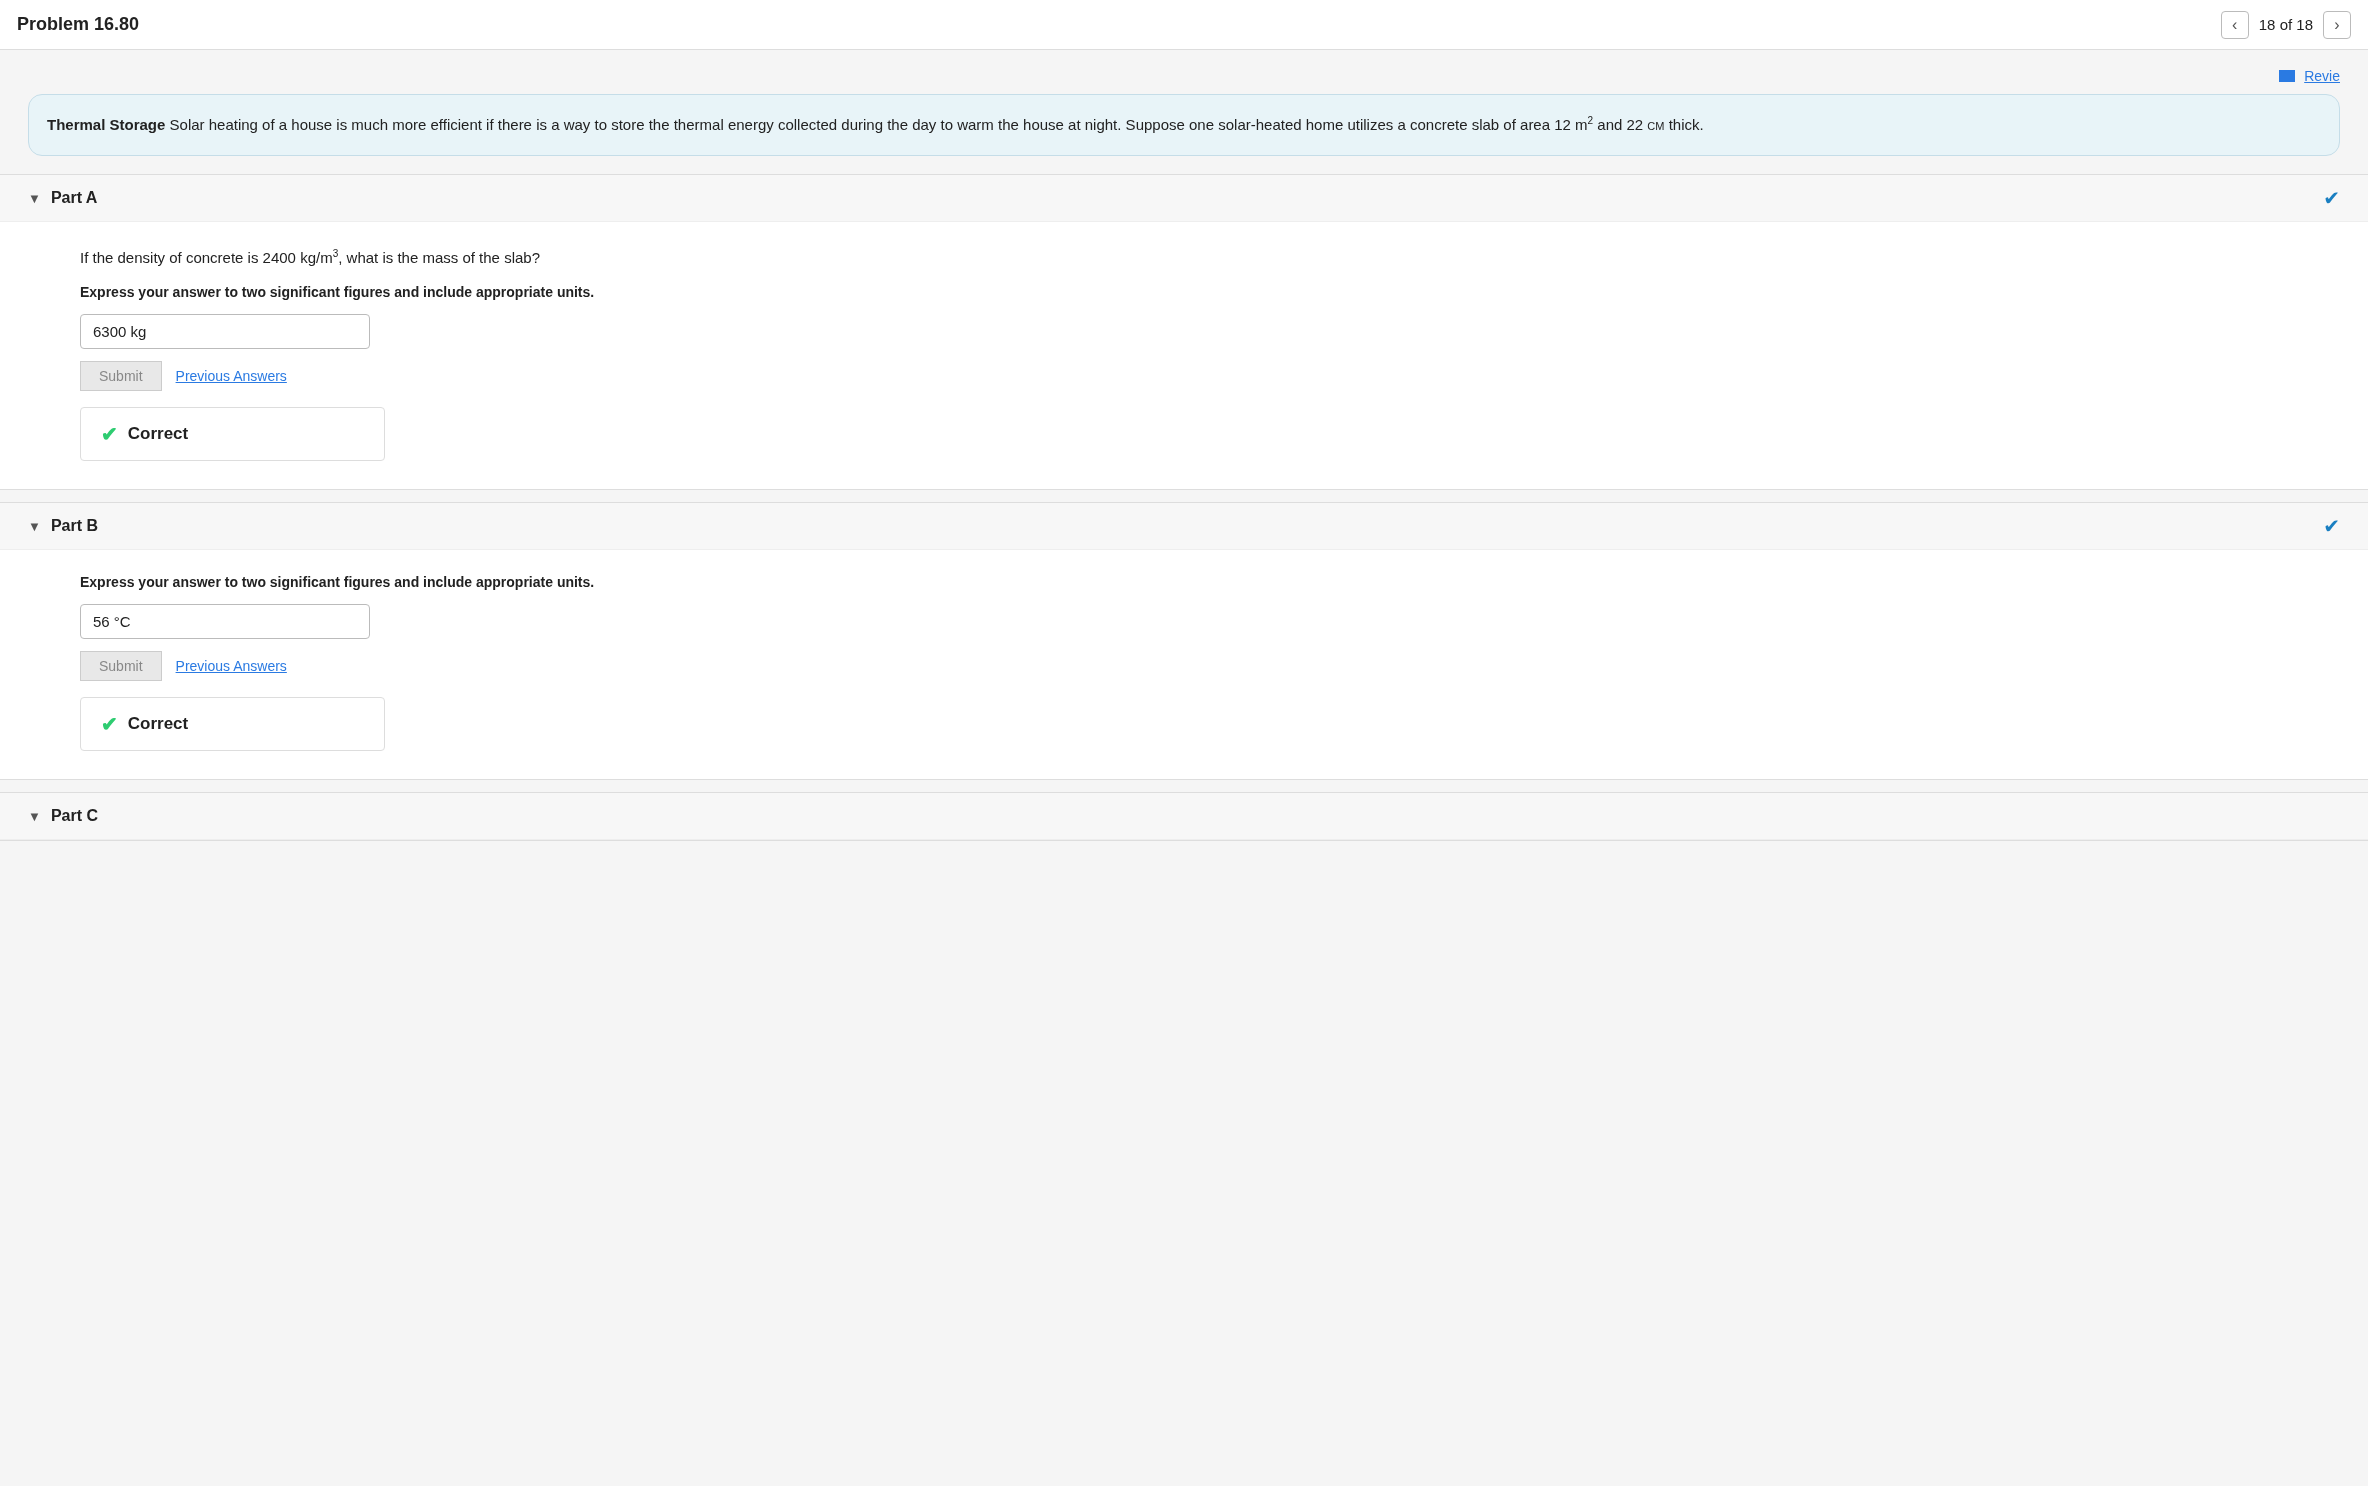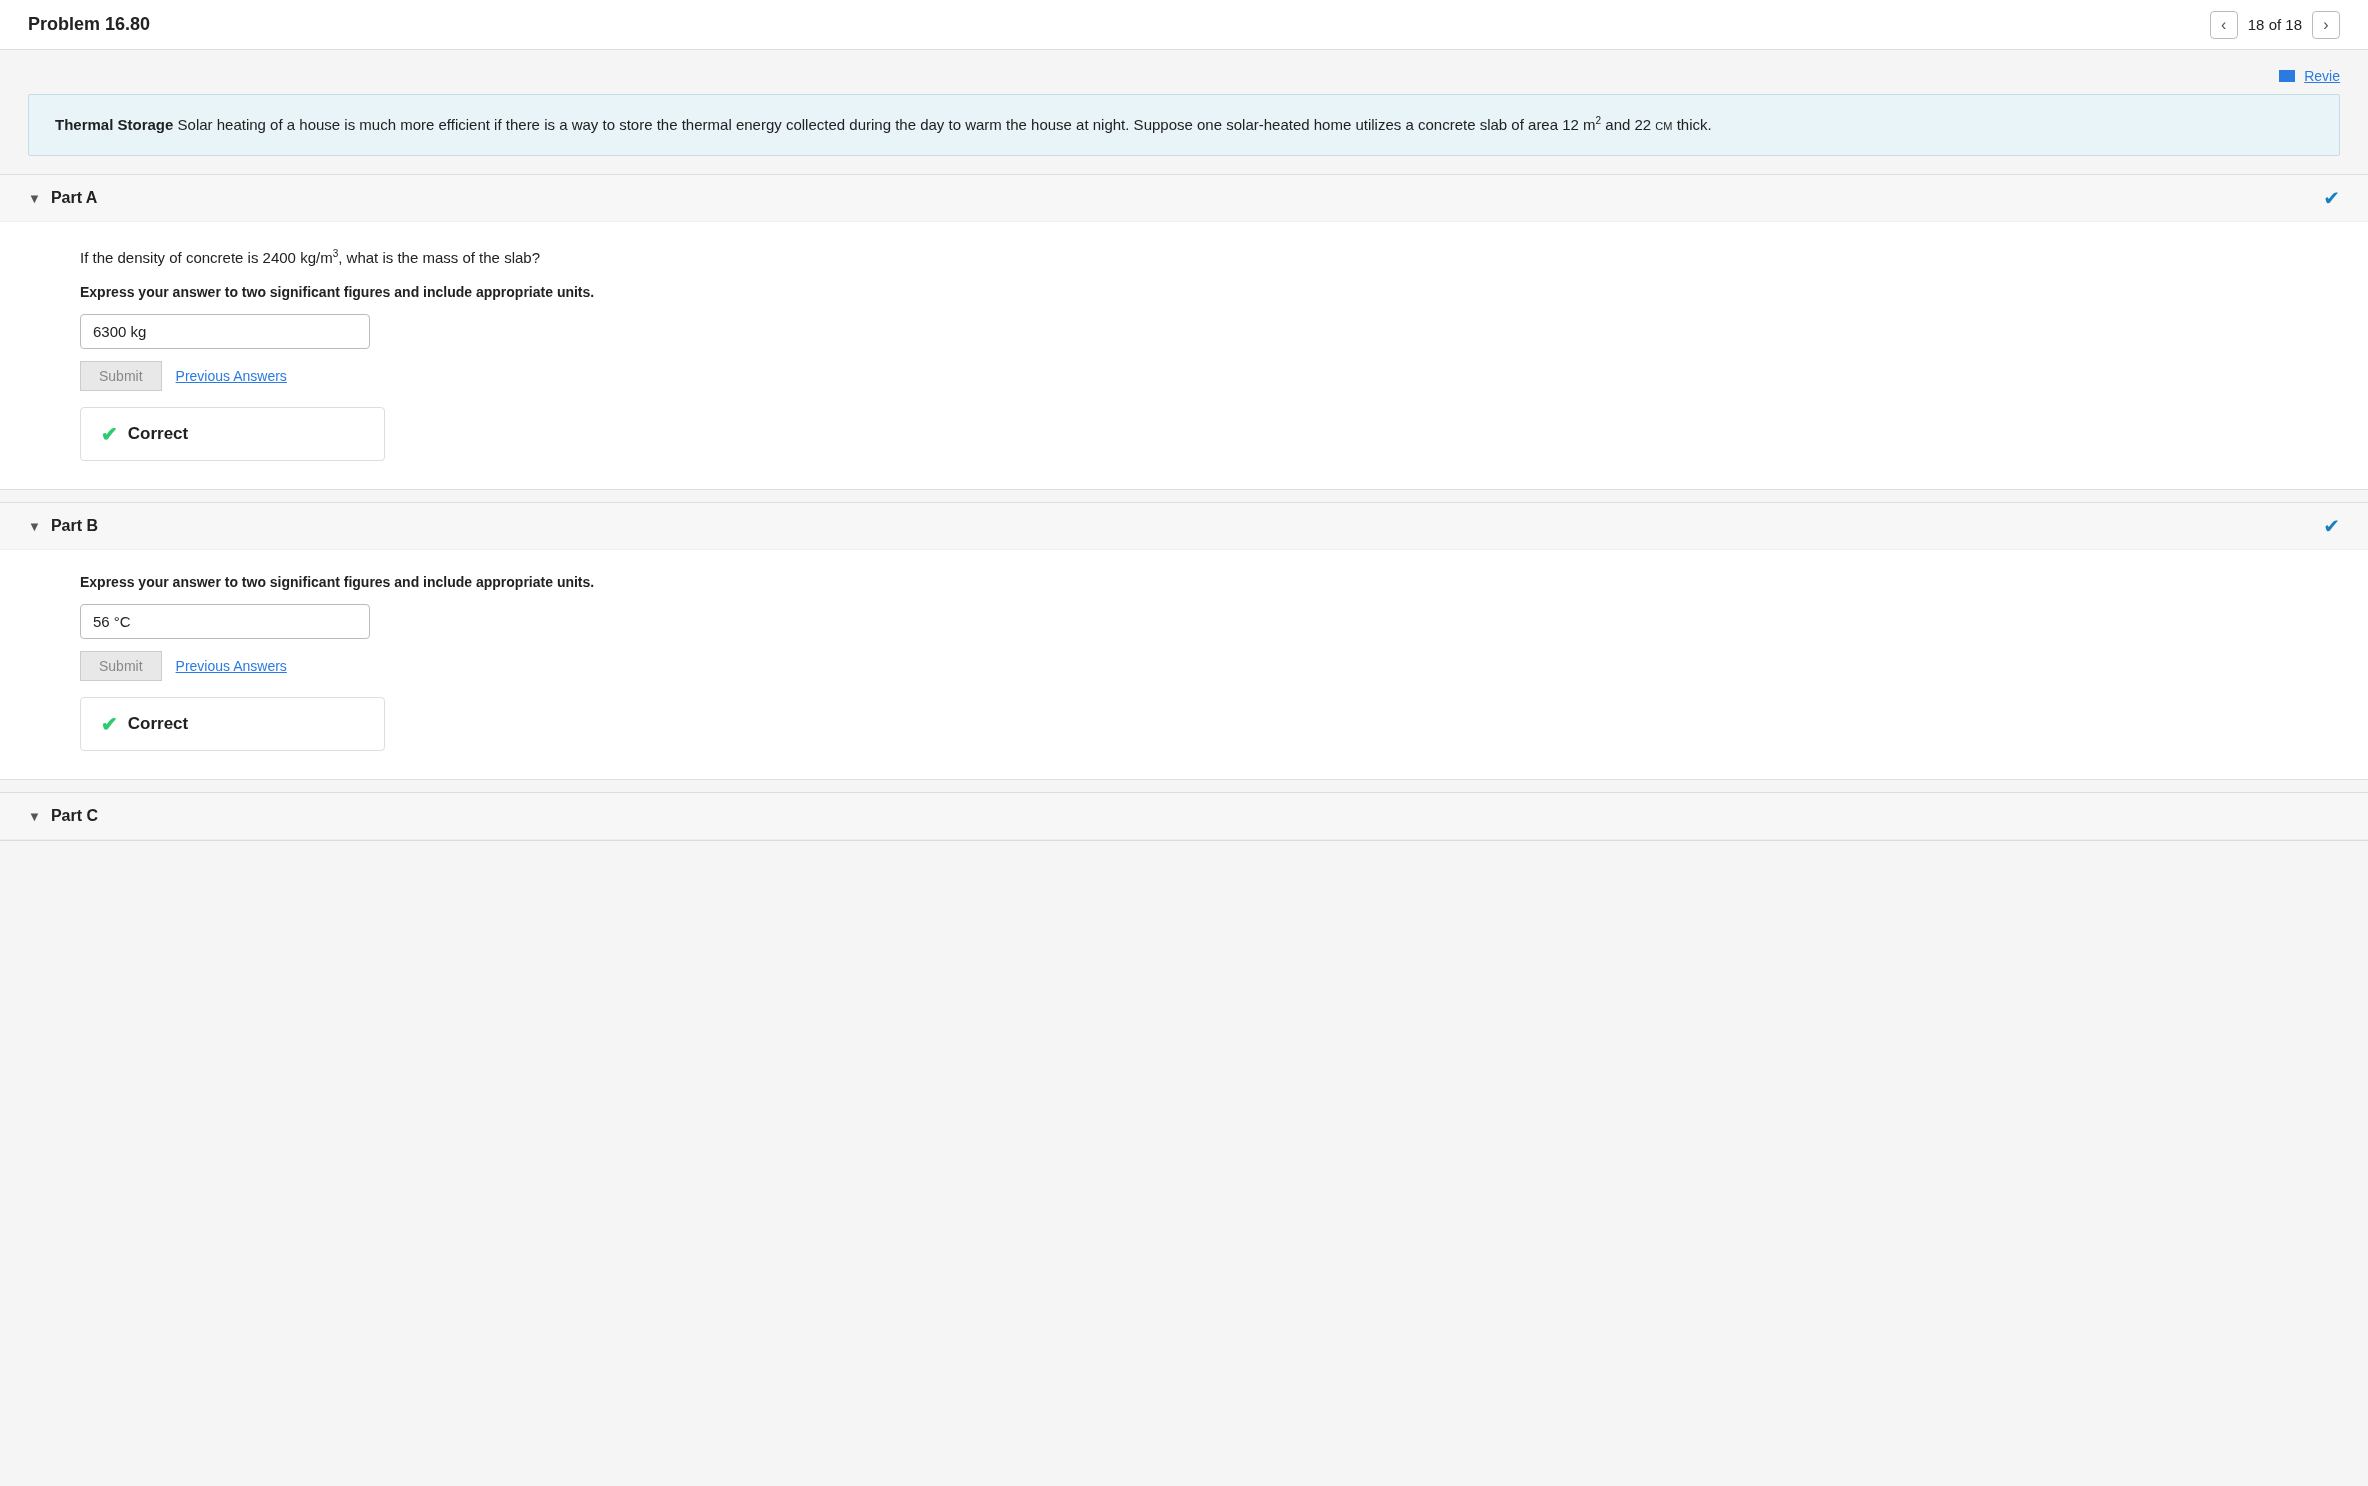--- a/index.html
+++ b/index.html
@@ -11,21 +11,21 @@
       min-height: 1486px;
     }
 
     
     .header {
       display: flex;
       align-items: center;
       justify-content: space-between;
       background: #fff;
       border-bottom: 1px solid #ddd;
-      padding: 0 28px;
+      padding: 0 17px;
       height: 50px;
     }
     .header-title {
       font-size: 18px;
       font-weight: bold;
       color: #222;
     }
     .header-nav {
       display: flex;
       align-items: center;
@@ -63,24 +63,24 @@
       align-items: center;
       gap: 5px;
       cursor: pointer;
     }
 
     
     .context-box {
       background: #e8f4f8;
       border: 1px solid #c5dde8;
       margin: 0 28px 18px;
-      padding: 18px 26px;
+      padding: 18px 18px;
       font-size: 15px;
       line-height: 1.6;
-      border-radius: 2px;
+      border-radius: 14px;
     }
     .context-box b { font-weight: bold; }
     sup { font-size: 10px; vertical-align: super; }
 
     
     .part-section {
       background: #fff;
       margin: 0 0 12px 0;
       border-top: 1px solid #ddd;
       border-bottom: 1px solid #ddd;

